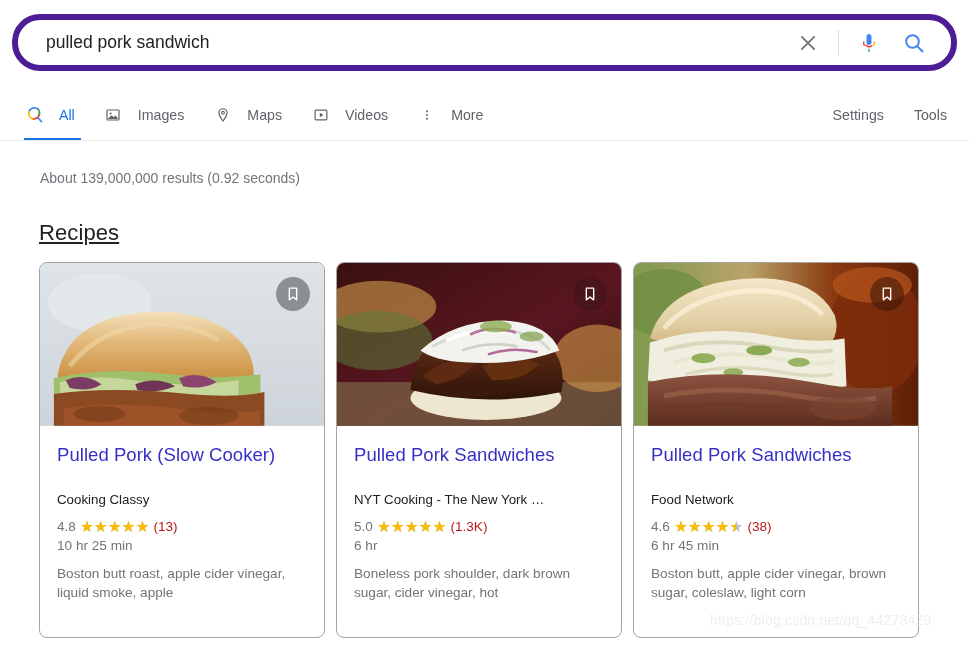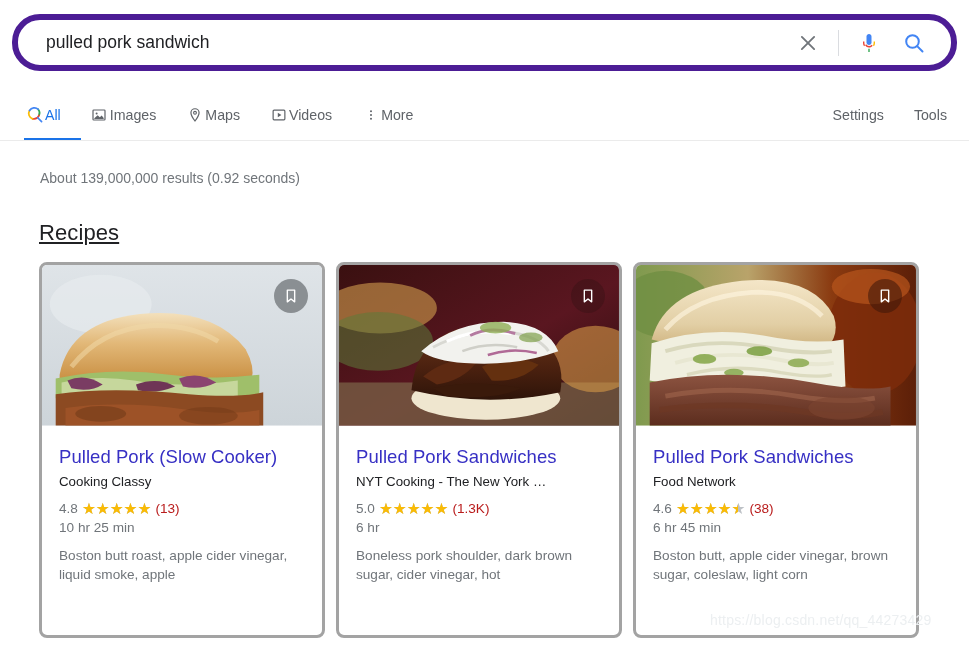--- a/index.html
+++ b/index.html
@@ -36,21 +36,21 @@
   .magnify-btn { width: 46px; height: 44px; margin-right: 14px; }
 
   
   .nav {
     position: absolute; left: 0; top: 98px;
     width: 969px; height: 44px;
     display: flex; align-items: flex-start;
   }
   .nav-left { display: flex; align-items: center; padding-left: 26px; gap: 0px; }
   .nav-item {
-    display: flex; align-items: center; gap: 2px;
+    display: flex; align-items: center; gap: 16px;
     height: 33px;
     padding: 0 16px 0 0;
     margin-right: 14px;
     font-size: 14.2px; color: #5f6368;
     cursor: pointer; position: relative;
     white-space: nowrap;
   }
   .nav-item.active { color: #1a73e8; }
   .nav-underline {
     position: absolute; left: 24px; top: 138px;
@@ -84,21 +84,21 @@
     text-decoration: underline;
   }
 
   
   .cards {
     position: absolute; left: 39px; top: 262px;
     display: flex; gap: 11px;
   }
   .card {
     width: 286px; height: 376px;
-    border: 3px solid #a3a3a3; border-radius: 8px;
+    border: 1px solid #a3a3a3; border-radius: 8px;
     background: #fff; overflow: hidden;
     display: flex; flex-direction: column;
     cursor: pointer;
   }
   .card-img {
     position: relative;
     width: 100%; height: 164px;
     overflow: hidden;
     flex: 0 0 164px;
   }
@@ -114,21 +114,21 @@
   .bm1 { background: rgba(120,124,128,0.82); }
   .bm2 { background: rgba(40,16,18,0.30); }
   .bm3 { background: rgba(60,22,10,0.55); }
 
   .card-body { padding: 15px 17px 0 17px; flex: 1 1 auto; }
   .card-title {
     font-size: 18.5px; line-height: 25px; color: #3730c4;
     margin: 0 0 0 0; letter-spacing: 0.05px;
   }
   .card-source {
-    font-size: 13.3px; color: #202124; margin-top: 4px; line-height: 18px;
+    font-size: 13.3px; color: #202124; margin-top: 24px; line-height: 18px;
     white-space: nowrap; overflow: hidden;
   }
   .card-rating {
     margin-top: 9px; display: flex; align-items: center; gap: 4px;
     font-size: 13.6px; color: #70757a; line-height: 17px;
   }
   .stars { display: inline-flex; align-items: center; position: relative; }
   .star-wrap { position: relative; display: inline-block; line-height: 1; }
   .star-bg { color: #bdc1c6; font-size: 15.5px; letter-spacing: 0px; }
   .star-fg {

